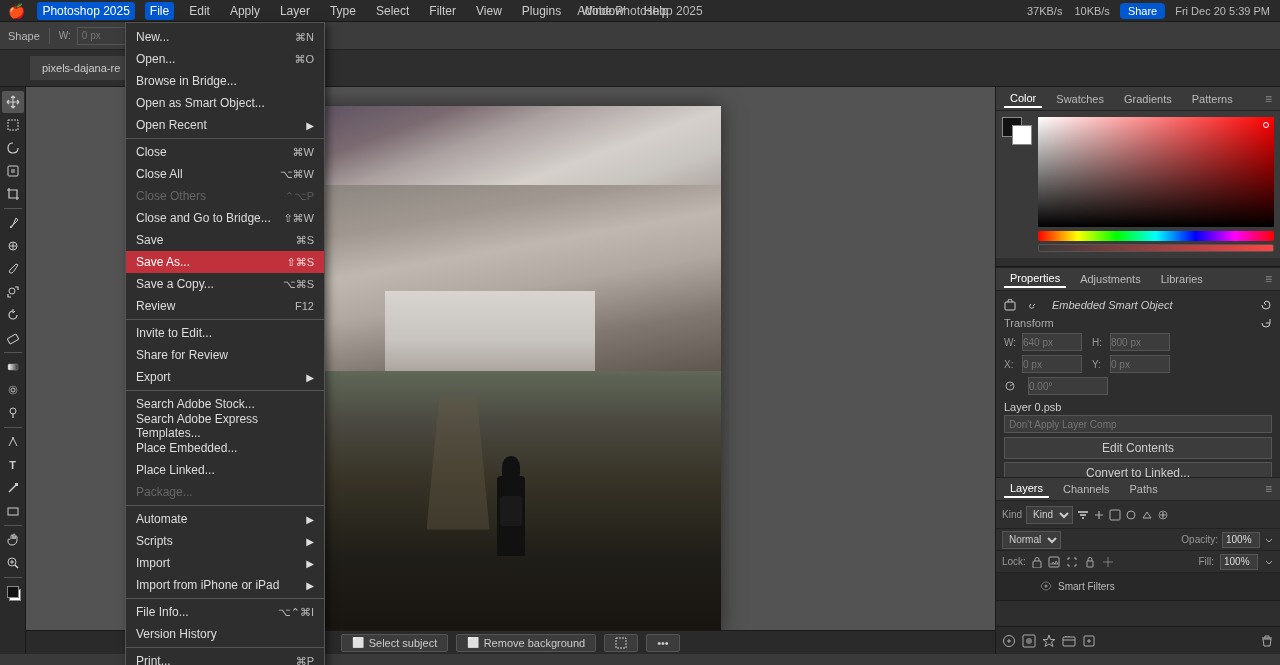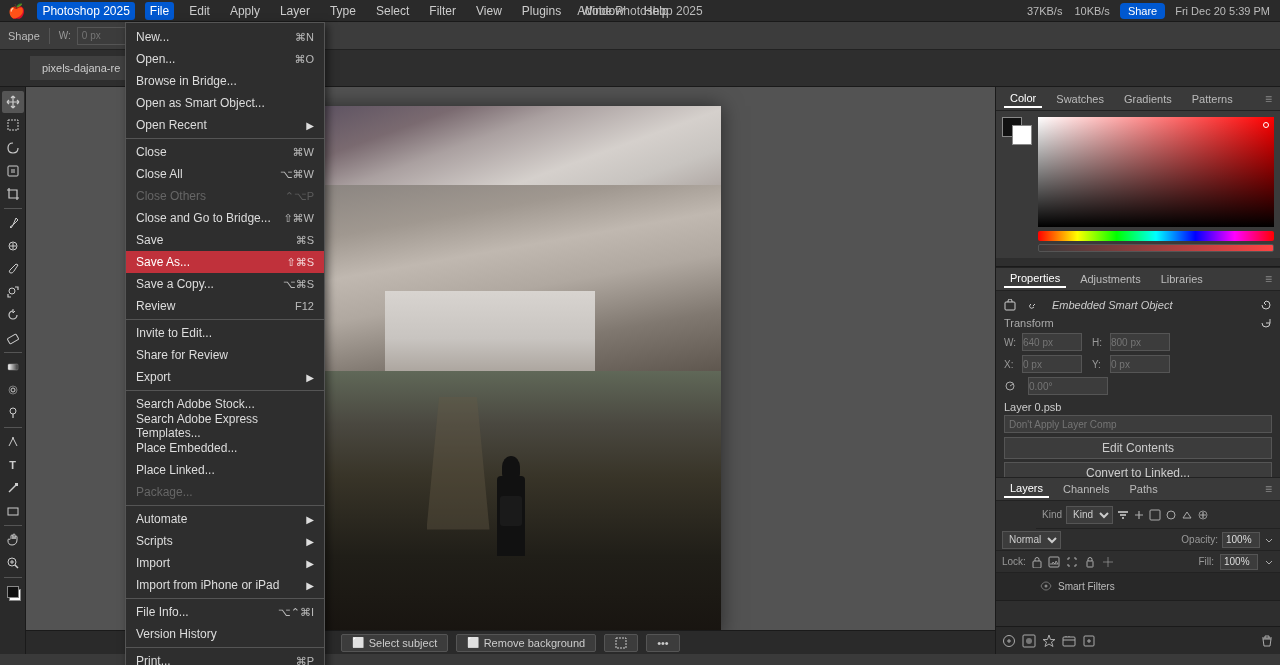--- a/index.html
+++ b/index.html
@@ -423,21 +423,20 @@
     }
     .layers-toolbar {
       height: 28px;
       background: #2e2e2e;
       display: flex;
       align-items: center;
       padding: 0 6px;
       gap: 4px;
       border-bottom: 1px solid #222;
       flex-shrink: 0;
-      margin-left: 40px;
     }
     .layers-mode-select {
       background: #3c3c3c;
       border: 1px solid #555;
       color: #ccc;
       font-size: 10px;
       height: 18px;
       padding: 0 2px;
     }
     .layers-opacity-row {

